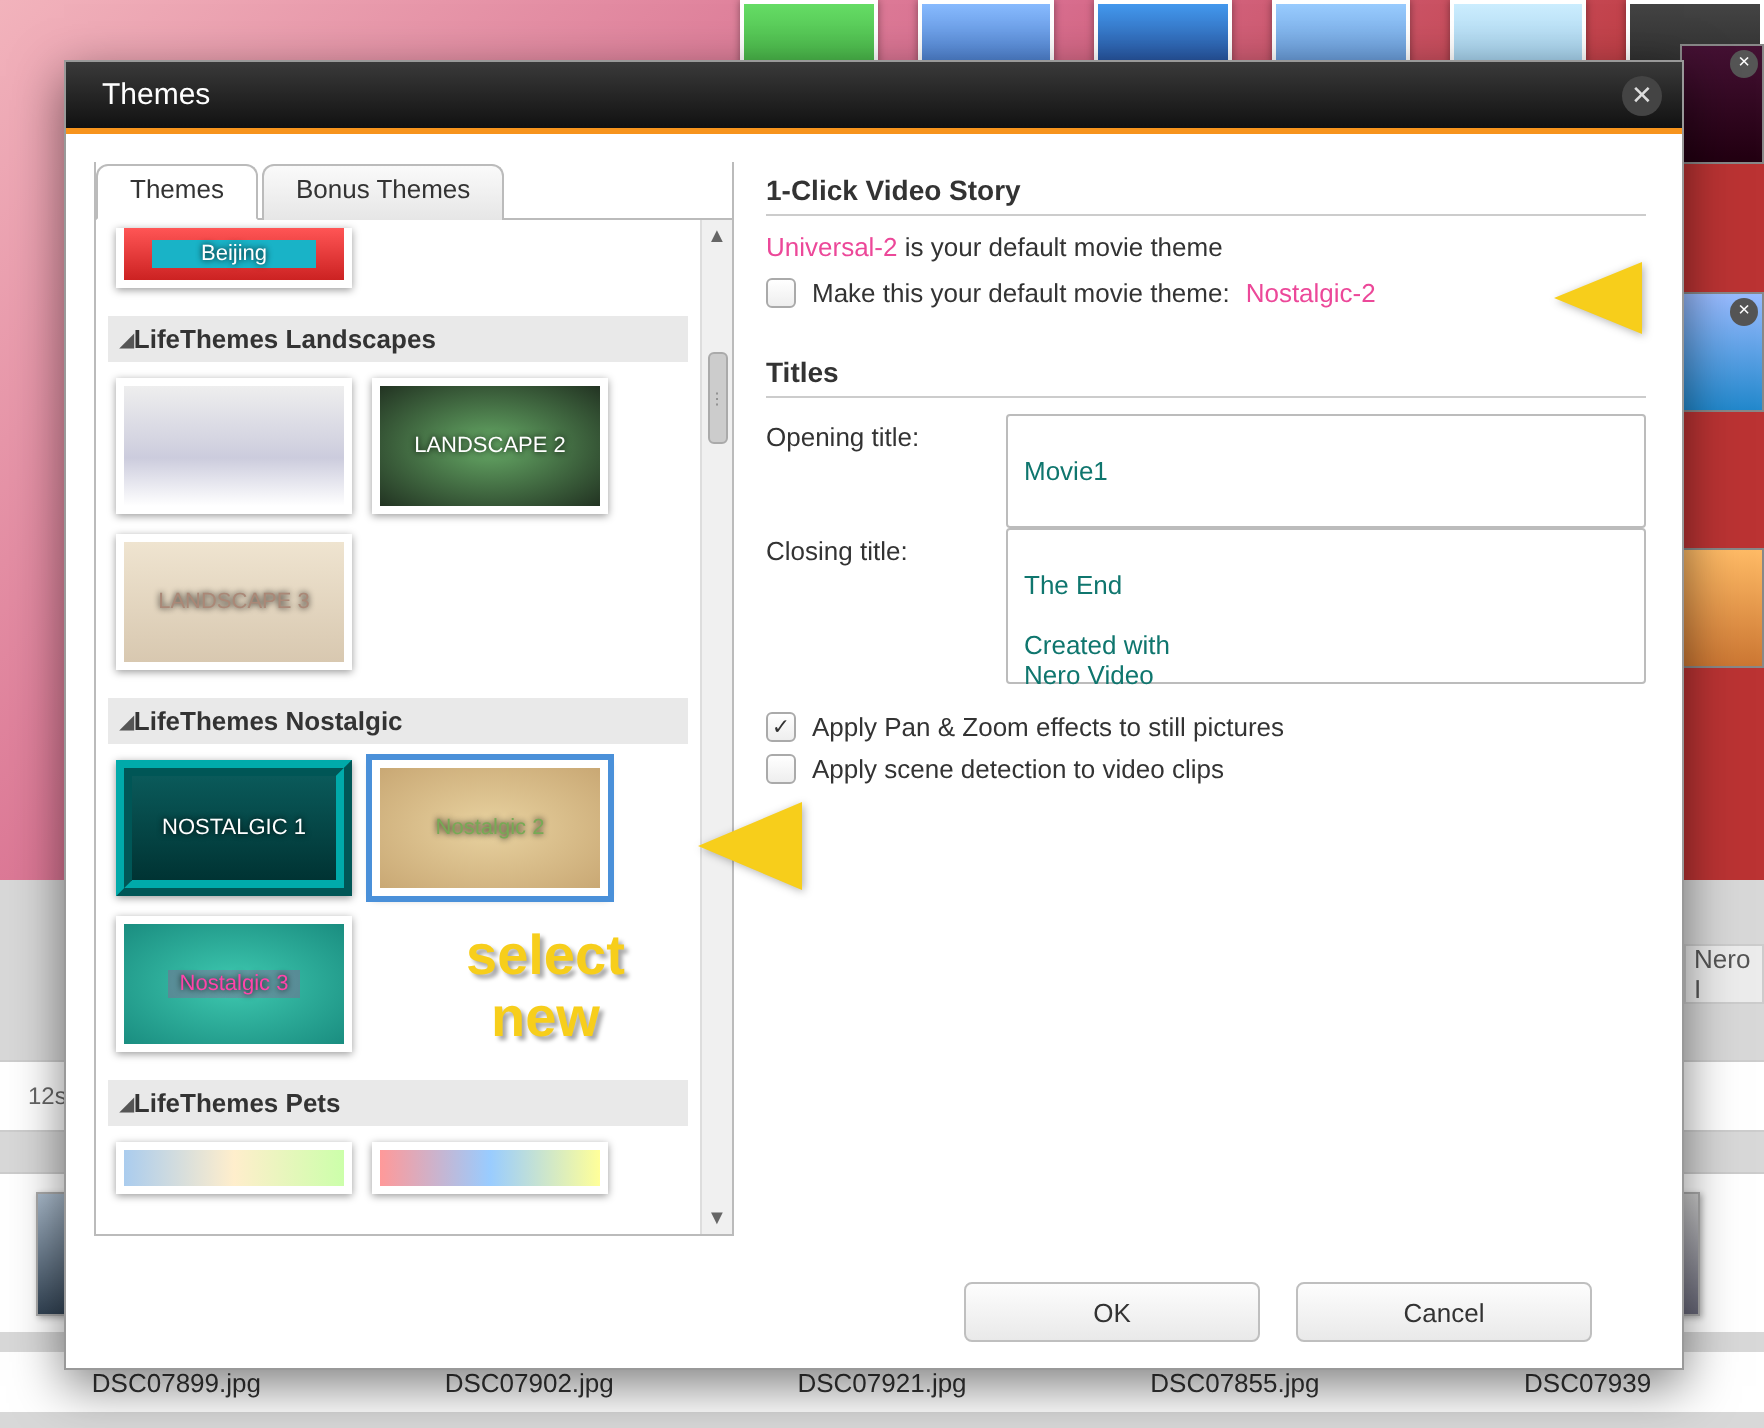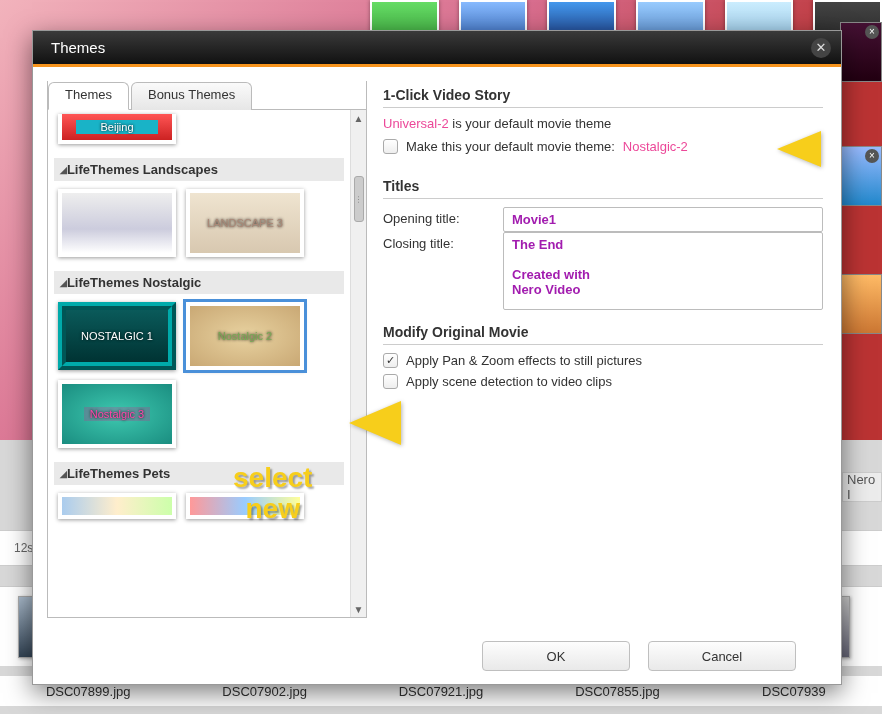--- a/index.html
+++ b/index.html
@@ -141,21 +141,21 @@
   .check-row { display: flex; align-items: center; gap: 8px; margin-bottom: 24px; }
   .chk {
     width: 15px; height: 15px; border: 1px solid #aaa; border-radius: 3px;
     background: linear-gradient(#fff,#eee); display:inline-flex;align-items:center;justify-content:center;
     font-size: 11px; color:#333; cursor:pointer;
   }
   .form-row { display: flex; margin-bottom: 0; align-items: flex-start; }
   .form-label { width: 120px; padding-top: 4px; }
   .text-input {
     flex: 1; border: 1px solid #bcbcbc; border-radius: 2px;
-    padding: 4px 8px; font-size: 13px; color:#a21caf; background:#fff;font-weight:bold;
+    padding: 20px 8px; font-size: 13px; color:#0f766e; background:#fff;
   }
   .text-input.multi { height: 78px; white-space: pre-line; }
   .section-gap { height: 14px; }
 
   
   .button-row {
     height: 56px; display: flex; align-items: center;
     justify-content: flex-end; gap: 18px; padding: 0 45px;
   }
   .btn {
@@ -251,20 +251,23 @@
 
           <div class="thumb-row" style="padding-top:0">
             <div class="theme-thumb" style="height:30px;background:linear-gradient(#f55,#c22);border-top:none">
               <span style="background:#19b3c7;padding:1px 24px">Beijing</span>
             </div>
           </div>
 
           <div class="cat-header">LifeThemes Landscapes</div>
           <div class="thumb-row">
             <div class="theme-thumb" style="background:linear-gradient(#eee,#ccd 60%,#fff)"></div>
+            <div class="theme-thumb" style="background:radial-gradient(#6a6,#232)">
+              <span>LANDSCAPE 2</span>
+            </div>
             <div class="theme-thumb" style="background:linear-gradient(#efe4d0,#d8c8b0)">
               <span style="color:#a87">LANDSCAPE 3</span>
             </div>
           </div>
 
           <div class="cat-header">LifeThemes Nostalgic</div>
           <div class="thumb-row">
             <div class="theme-thumb" style="background:linear-gradient(#0a5a5a,#033);border:8px solid #0aa;border-style:ridge">
               <span>NOSTALGIC 1</span>
             </div>
@@ -313,21 +316,20 @@
       <div class="form-row">
         <div class="form-label">Closing title:</div>
         <div class="text-input multi">The End
 
 Created with
 Nero Video</div>
       </div>
 
       <div class="section-gap"></div>
 
-      <div class="section-title">Modify Original Movie</div>
       <div class="check-row" style="margin-bottom:6px">
         <span class="chk">✓</span>
         <span>Apply Pan &amp; Zoom effects to still pictures</span>
       </div>
       <div class="check-row">
         <span class="chk"></span>
         <span>Apply scene detection to video clips</span>
       </div>
 
     </div>

